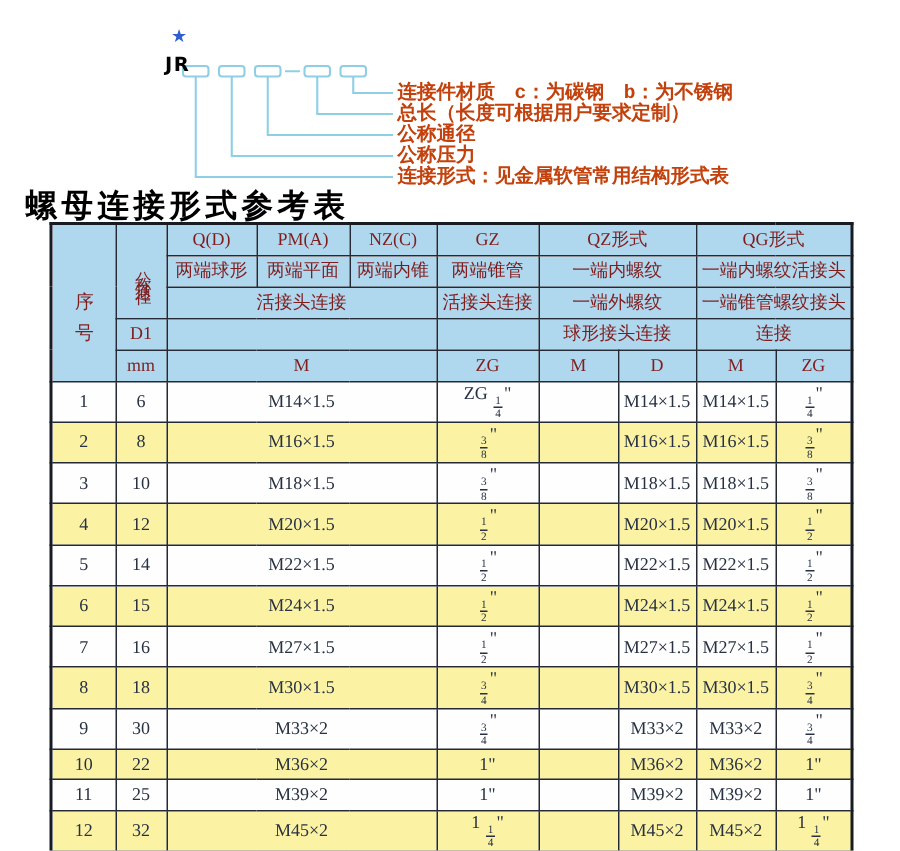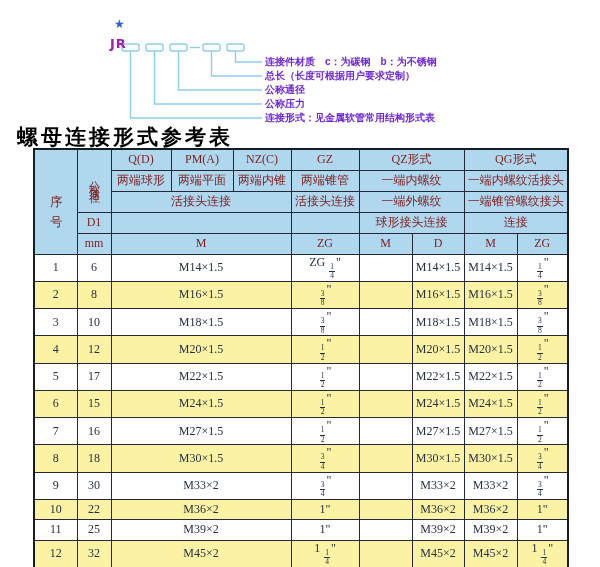--- a/index.html
+++ b/index.html
@@ -14,26 +14,26 @@
   .star-heading {
     position:absolute; left:114px; top:17px;
     font-family:"DejaVu Sans","Liberation Sans",sans-serif;
     font-size:13px; font-weight:bold; color:#0b0b0b;
     display:flex; align-items:center; gap:2px;
   }
   .star-heading .star { color:var(--star-blue,#2e5fcc); font-size:12px; }
   .jr-code {
     position:absolute; left:110px; top:36px;
     font-family:"DejaVu Sans","Liberation Sans",sans-serif;
-    font-size:13px; font-weight:bold; color:#a21caf; letter-spacing:1px;
+    font-size:13px; font-weight:bold; color:#000000; letter-spacing:1px;
   }
   .callout-label {
     position:absolute; left:265px;
-    font-family:Liberation Sans, sans-serif;
-    font-size:10px; font-weight:bold; color:#6d28d9; white-space:nowrap;
+    font-family:Liberation Mono, monospace;
+    font-size:13px; font-weight:bold; color:#c2410c; white-space:nowrap;
     line-height:14px;
   }
   
   .table-title {
     position:absolute; left:17px; top:123px;
     font-size:21px; font-weight:bold; color:#000;
     letter-spacing:3px;
   }
   
   .table-wrap { position:absolute; left:33px; top:148px; }
@@ -221,21 +221,21 @@
     <td></td>
     <td>M20×1.5</td>
     <td>M20×1.5</td>
     <td><span class="frac">
               <span class="num">1</span>
               <span class="den">2</span>
             </span>"</td>
   </tr>
         <tr>
     <td>5</td>
-    <td>17</td>
+    <td>14</td>
     <td colspan="3">M22×1.5</td>
     <td><span class="frac">
               <span class="num">1</span>
               <span class="den">2</span>
             </span>"</td>
     <td></td>
     <td>M22×1.5</td>
     <td>M22×1.5</td>
     <td><span class="frac">
               <span class="num">1</span>

